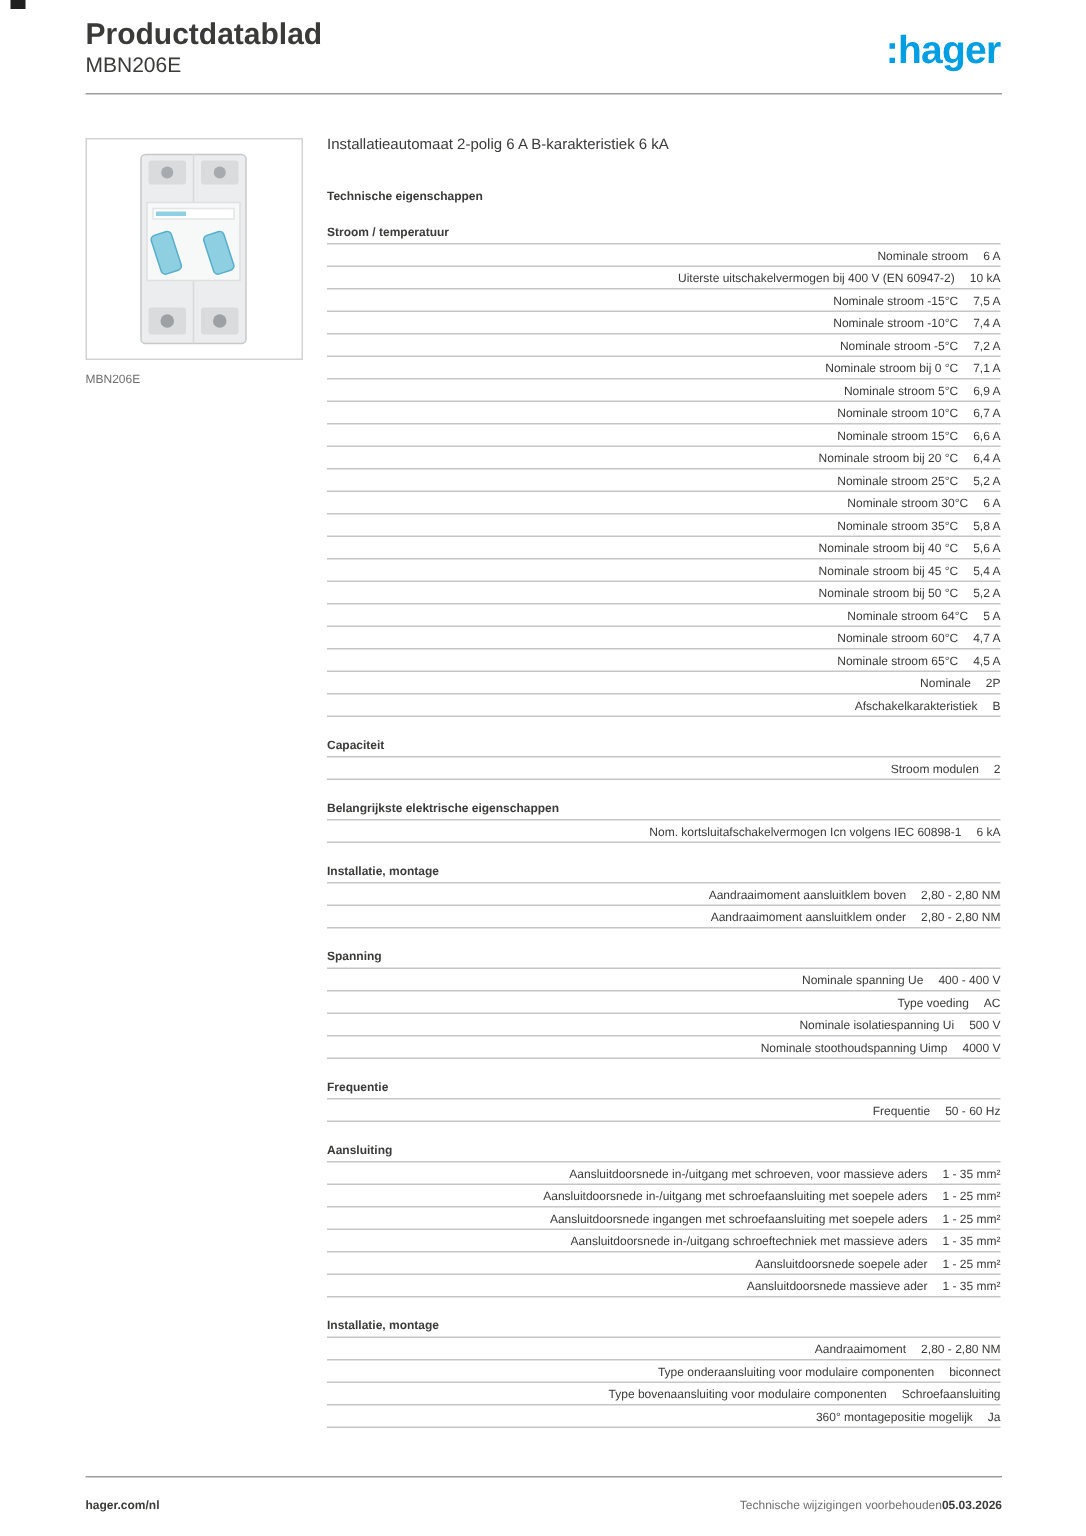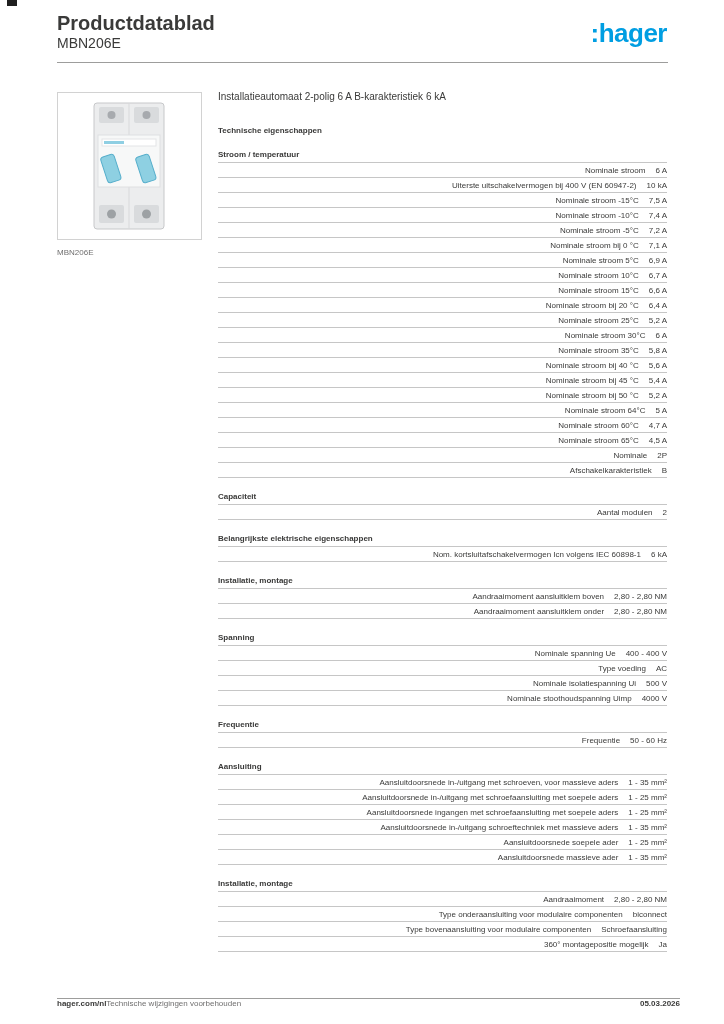--- a/index.html
+++ b/index.html
@@ -35,25 +35,25 @@
   .doc-title{margin:0;font-size:10px;line-height:10px;font-weight:400;color:var(--text);}
   .tech{margin:24px 0 0;font-size:8px;line-height:10px;font-weight:700;color:var(--text);}
   .sec-heading{margin:12px 0 0;padding:2px 0 3px;border-bottom:1px solid var(--line);
                font-size:8px;line-height:9px;font-weight:700;color:var(--text);}
   .spec-row{display:flex;justify-content:flex-end;align-items:baseline;
             padding:3px 0 2px;border-bottom:1px solid var(--line);
             font-size:8px;line-height:9px;color:var(--text);}
   .spec-row .lab{padding-right:10px;}
   .spec-row .val{white-space:nowrap;text-align:right;}
   
-  .footer{position:absolute;left:57px;right:44px;bottom:16px;
-          border-top:1px solid var(--rule);padding-top:0;
+  .footer{position:absolute;left:57px;right:56px;bottom:16px;
+          border-top:1px solid var(--rule);padding-top:14px;
           display:flex;align-items:baseline;font-size:8px;line-height:9px;}
   .f-left{font-weight:700;color:var(--text);cursor:pointer;}
-  .f-center{flex:1;text-align:left;color:var(--muted);}
+  .f-center{flex:1;text-align:right;color:var(--muted);}
   .f-right{font-weight:700;color:var(--text);}
 </style>
 </head>
 <body>
 
 <div class="page">
 
   <div class="corner-mark"></div>
 
   <header class="header">
@@ -179,21 +179,21 @@
             <span class="val">2P</span>
           </div>
           <div class="spec-row">
             <span class="lab">Afschakelkarakteristiek</span>
             <span class="val">B</span>
           </div>
         </section>
         <section>
           <h3 class="sec-heading">Capaciteit</h3>
           <div class="spec-row">
-            <span class="lab">Aantal modulen</span>
+            <span class="lab">Stroom modulen</span>
             <span class="val">2</span>
           </div>
         </section>
         <section>
           <h3 class="sec-heading">Belangrijkste elektrische eigenschappen</h3>
           <div class="spec-row">
             <span class="lab">Nom. kortsluitafschakelvermogen Icn volgens IEC 60898-1</span>
             <span class="val">6 kA</span>
           </div>
         </section>

